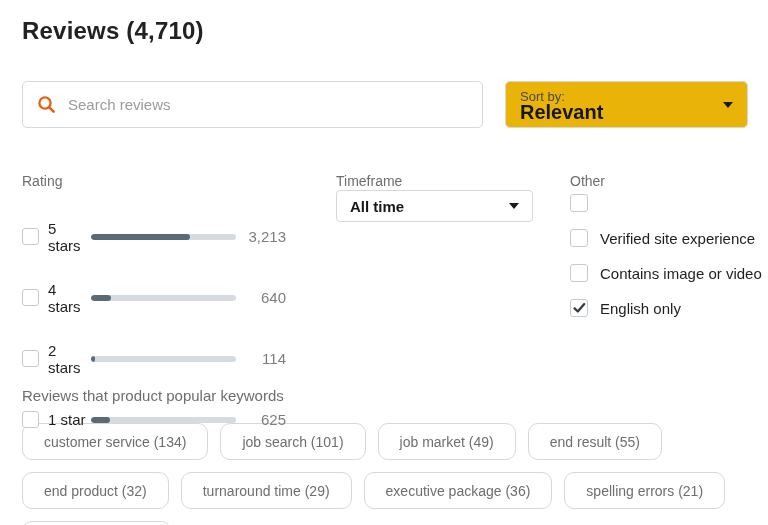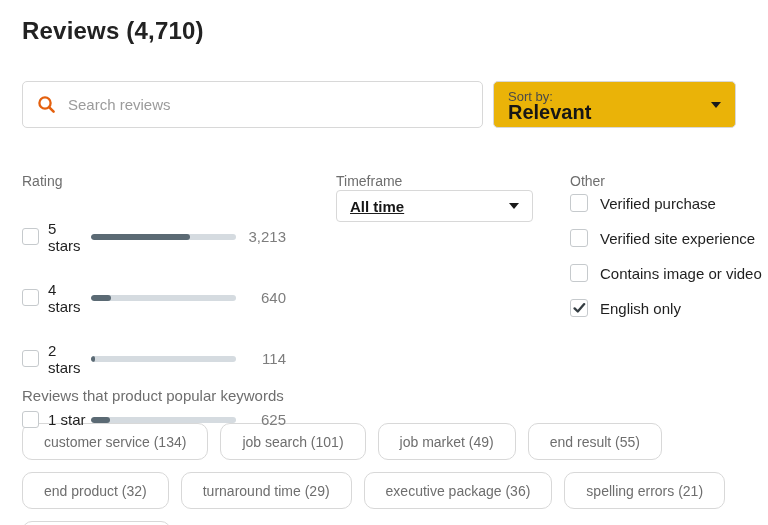--- a/index.html
+++ b/index.html
@@ -18,21 +18,21 @@
     font-family: "Liberation Sans", "DejaVu Sans", sans-serif;
     color: var(--text-dark);
     overflow: hidden;
   }
   .page { position: relative; width: 768px; height: 525px; padding: 18px 20px 0 22px; }
 
   
   .title { font-size: 24px; line-height: 26px; font-weight: 700; color: #222; letter-spacing: .2px; }
 
   
-  .top-row { display: flex; gap: 10px; margin-top: 37px; align-items: center; }
+  .top-row { display: flex; gap: 22px; margin-top: 37px; align-items: center; }
   .search-box {
     flex: 0 0 461px; height: 47px;
     border: 1px solid var(--border); border-radius: 5px;
     display: flex; align-items: center; padding: 0 14px; background: #fff;
   }
   .search-icon { display: flex; margin-right: 12px; }
   .search-input {
     border: none; outline: none; flex: 1; font-size: 15px;
     font-family: inherit; color: var(--text-dark); background: transparent;
   }
@@ -66,21 +66,21 @@
     display: inline-flex; align-items: center; justify-content: center;
   }
   .rating-label { width: 52px; padding-left: 9px; font-size: 15px; color: #1f1f1f; }
   .bar { position: relative; width: 145px; height: 6px; background: var(--bar-track); border-radius: 3px; overflow: hidden; }
   .bar-fill { position: absolute; left: 0; top: 0; height: 100%; min-width: 4px; background: var(--bar-fill); border-radius: 3px; }
   .count { width: 50px; text-align: right; font-size: 15px; color: var(--text-light); }
 
   .tf-box {
     width: 197px; height: 32px; border: 1px solid var(--border); border-radius: 4px;
     display: flex; align-items: center; justify-content: space-between;
-    padding: 0 13px; cursor: pointer; background: #fff; text-decoration: underline;
+    padding: 0 13px; cursor: pointer; background: #fff;
   }
   .tf-value { font-size: 15px; font-weight: 700; color: #161616; }
 
   .other-row { display: flex; align-items: center; height: 26px; margin-bottom: 9px; cursor: pointer; }
   .other-row .checkbox { width: 18px; height: 18px; }
   .other-label { padding-left: 12px; font-size: 15px; color: #1f1f1f; white-space: nowrap; }
 
   
   .kw-heading { margin-top: 31px; font-size: 15px; color: var(--text-gray); height: 18px; }
   .chips { margin-top: 18px; display: flex; flex-wrap: wrap; gap: 12px; width: 710px; }
@@ -162,21 +162,20 @@
         <span class="caret"></span>
       </div>
     </div>
 
     <div class="col col-other">
       <div class="col-label">Other</div>
       <label class="other-row">
           <span class="checkbox">
             
           </span>
-          <span class="other-label">Verified purchase</span>
         </label>
         <label class="other-row">
           <span class="checkbox">
             
           </span>
           <span class="other-label">Verified site experience</span>
         </label>
         <label class="other-row">
           <span class="checkbox">
             

